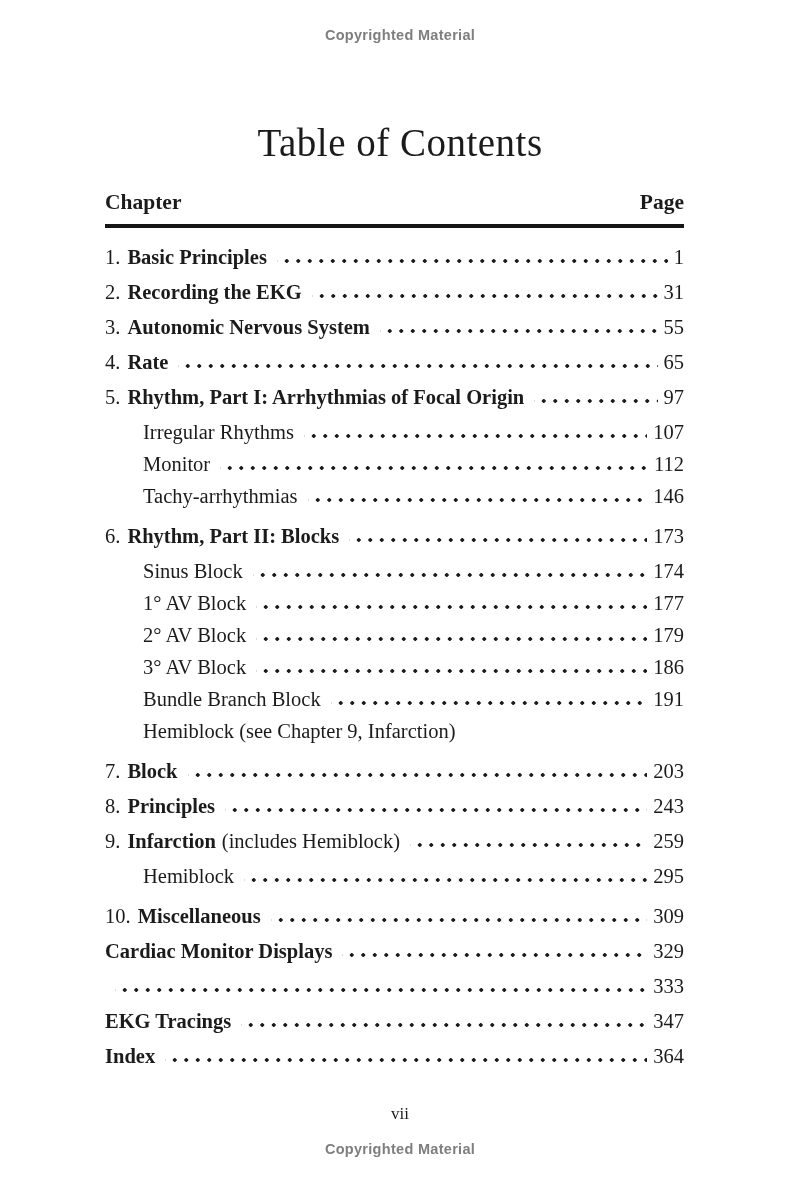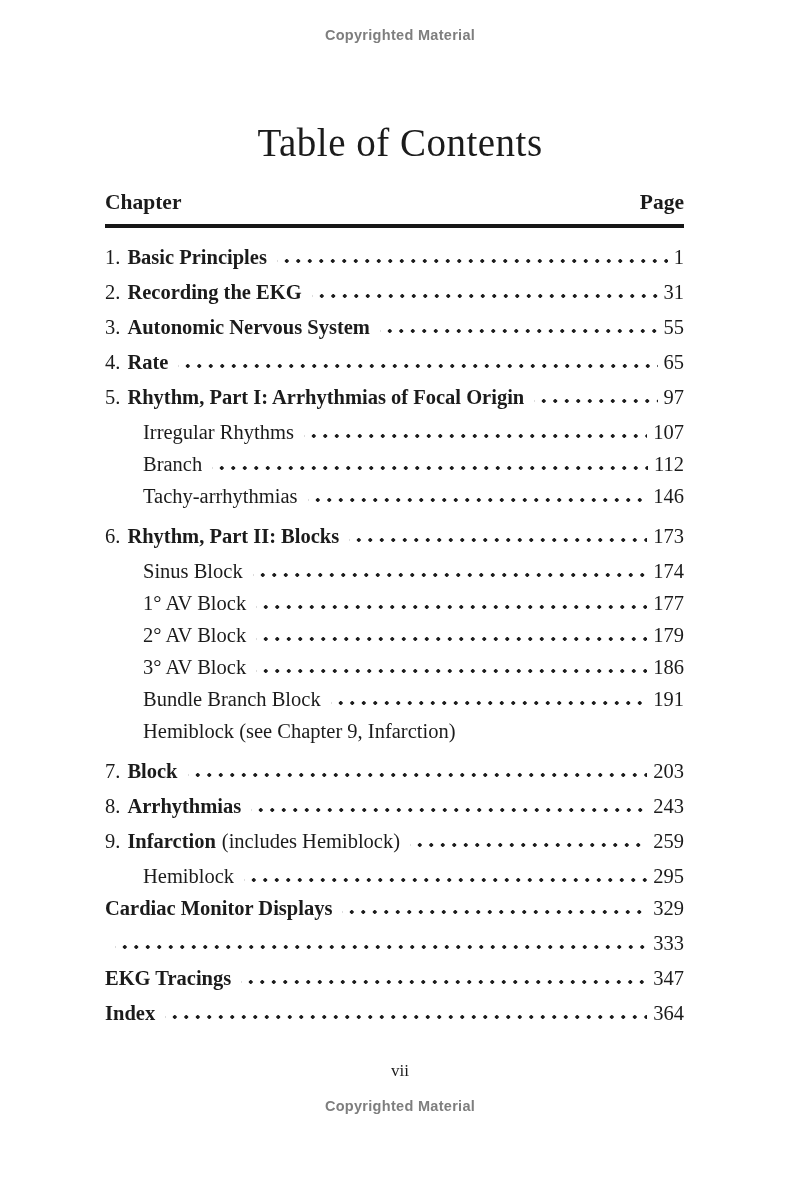--- a/index.html
+++ b/index.html
@@ -143,21 +143,21 @@
   </div>
         <div class="row sub">
 
     <span class="title">Irregular Rhythms</span>
 
     <span class="leader"></span>
     <span class="pageno">107</span>
   </div>
         <div class="row sub">
 
-    <span class="title">Branch</span>
+    <span class="title">Monitor</span>
 
     <span class="leader"></span>
     <span class="pageno">112</span>
   </div>
         <div class="row sub">
 
     <span class="title">Tachy-arrhythmias</span>
 
     <span class="leader"></span>
     <span class="pageno">146</span>
@@ -213,39 +213,46 @@
   </div>
         <div class="row gap">
     <span class="num">7.</span>
     <span class="title">Block</span>
 
     <span class="leader"></span>
     <span class="pageno">203</span>
   </div>
         <div class="row">
     <span class="num">8.</span>
-    <span class="title">Arrhythmias</span>
+    <span class="title">Principles</span>
 
     <span class="leader"></span>
     <span class="pageno">243</span>
   </div>
         <div class="row">
     <span class="num">9.</span>
     <span class="title">Infarction</span>
     <span class="suffix">(includes Hemiblock)</span>
     <span class="leader"></span>
     <span class="pageno">259</span>
   </div>
         <div class="row sub">
 
     <span class="title">Hemiblock</span>
 
     <span class="leader"></span>
     <span class="pageno">295</span>
   </div>
+        <div class="row gap">
+    <span class="num">10.</span>
+    <span class="title">Miscellaneous</span>
+
+    <span class="leader"></span>
+    <span class="pageno">309</span>
+  </div>
         <div class="row">
 
     <span class="title">Cardiac Monitor Displays</span>
 
     <span class="leader"></span>
     <span class="pageno">329</span>
   </div>
         <div class="row">
 
 

